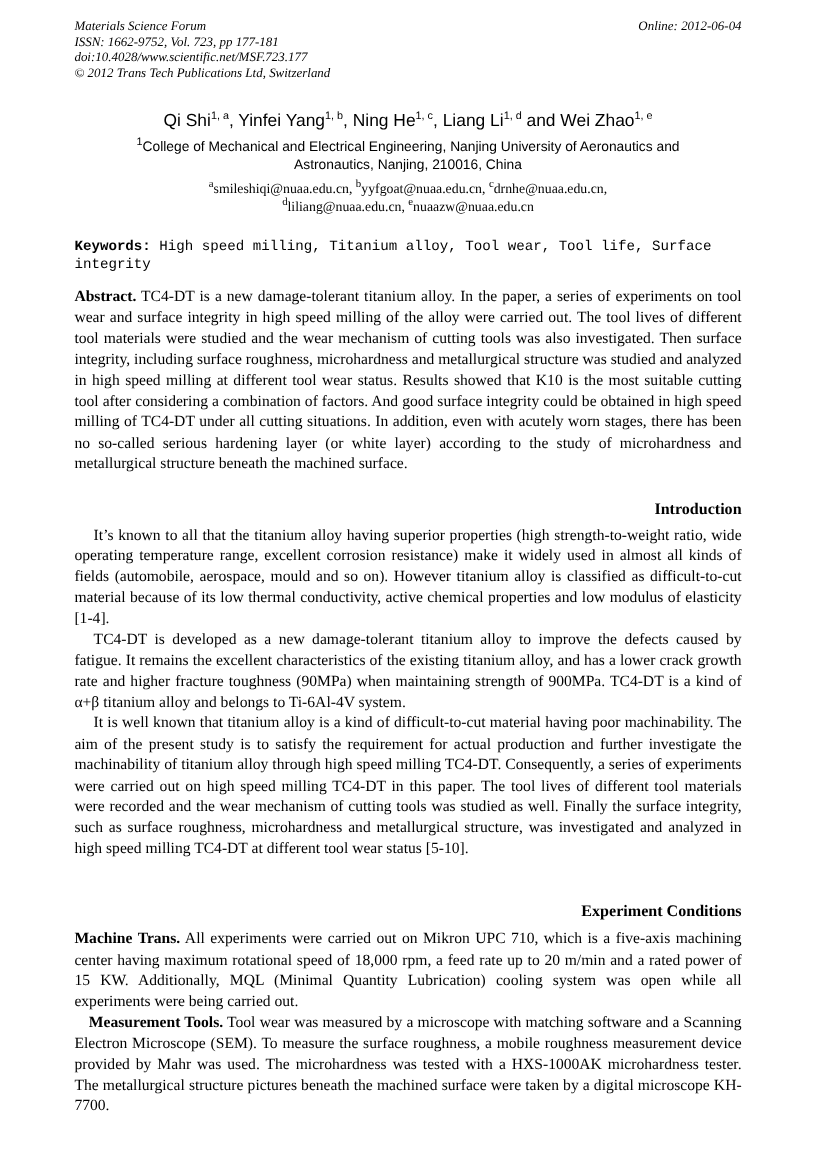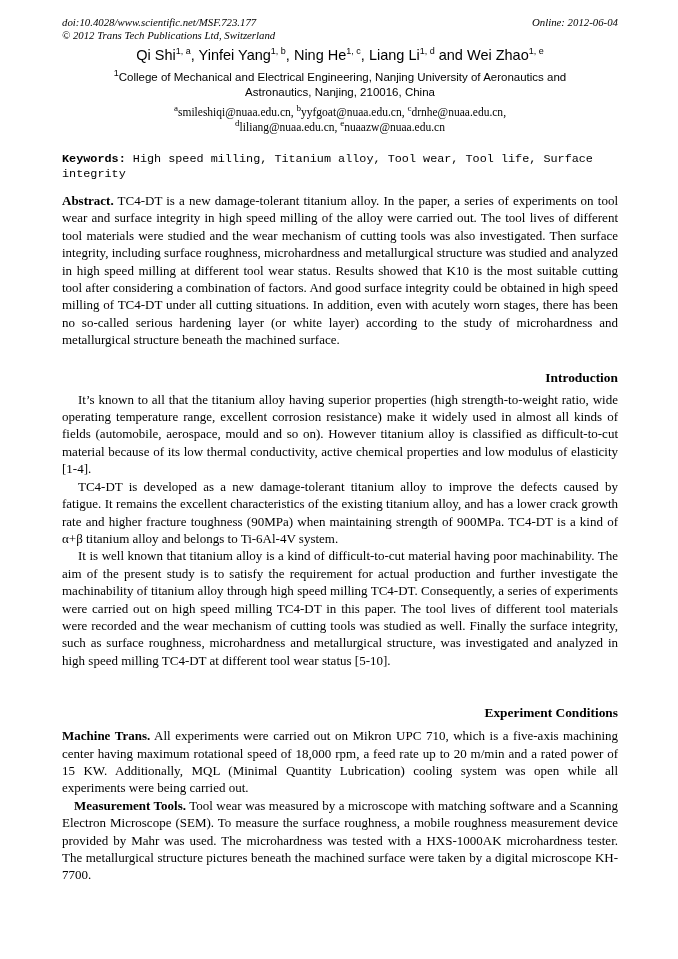--- a/index.html
+++ b/index.html
@@ -22,21 +22,21 @@
   .header-left div { white-space:nowrap; }
   .header-online { white-space:nowrap; }
 
   
   .paper-title {
     margin:17px auto 0 auto; max-width:545px;
     text-align:center; font-family:"Liberation Sans", sans-serif;
     font-weight:bold; font-size:15.8px; line-height:21.5px;
   }
   .authors {
-    margin-top:4px; text-align:center;
+    margin-top:24px; text-align:center;
     font-family:"Liberation Sans", sans-serif; font-size:14.5px; line-height:18px;
   }
   .authors sup, .affiliation sup, .emails sup { font-size:9px; line-height:0; }
   .affiliation {
     margin:6px auto 0 auto; max-width:500px; text-align:center;
     font-family:"Liberation Sans", sans-serif; font-size:11.5px; line-height:14.5px;
   }
   .emails {
     margin-top:6px; text-align:center;
     font-family:Liberation Serif, serif; font-size:11.5px; line-height:14.5px;
@@ -63,20 +63,22 @@
   p.indent { text-indent:16px; }
   p.indent-sm { text-indent:12px; }
 </style>
 </head>
 <body>
 
 <div class="page">
 
   <div class="header-row">
     <div class="header-left">
+      <div>Materials Science Forum</div>
+      <div>ISSN: 1662-9752, Vol. 723, pp 177-181</div>
       <div>doi:10.4028/www.scientific.net/MSF.723.177</div>
       <div>© 2012 Trans Tech Publications Ltd, Switzerland</div>
     </div>
     <div class="header-online">Online: 2012-06-04</div>
   </div>
 
 
   <div class="authors"><span>Qi Shi</span><sup>1, a</sup><span>, </span><span>Yinfei Yang</span><sup>1, b</sup><span>, </span><span>Ning He</span><sup>1, c</sup><span>, </span><span>Liang Li</span><sup>1, d</sup><span> and </span><span>Wei Zhao</span><sup>1, e</sup></div>
 
   <div class="affiliation"><sup>1</sup><span>College of Mechanical and Electrical Engineering, Nanjing University of Aeronautics and Astronautics, Nanjing, 210016, China</span></div>

